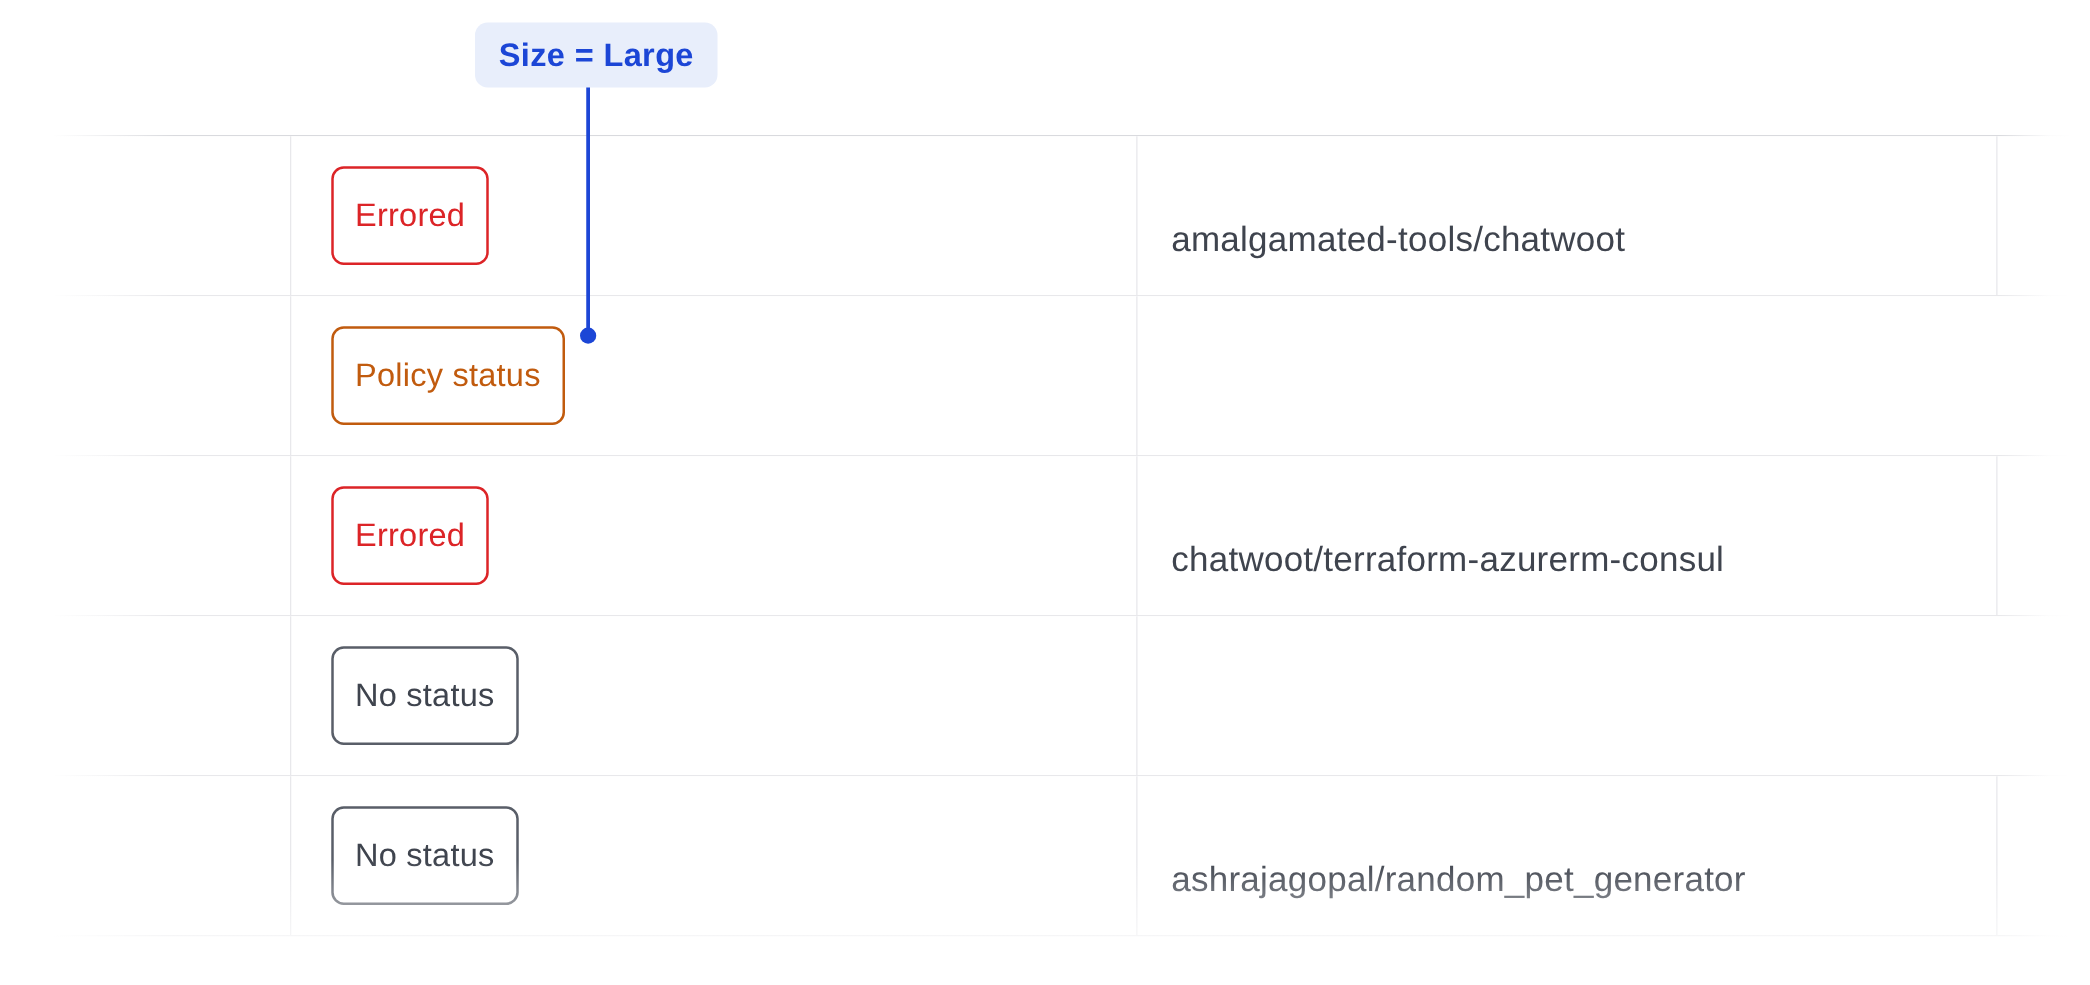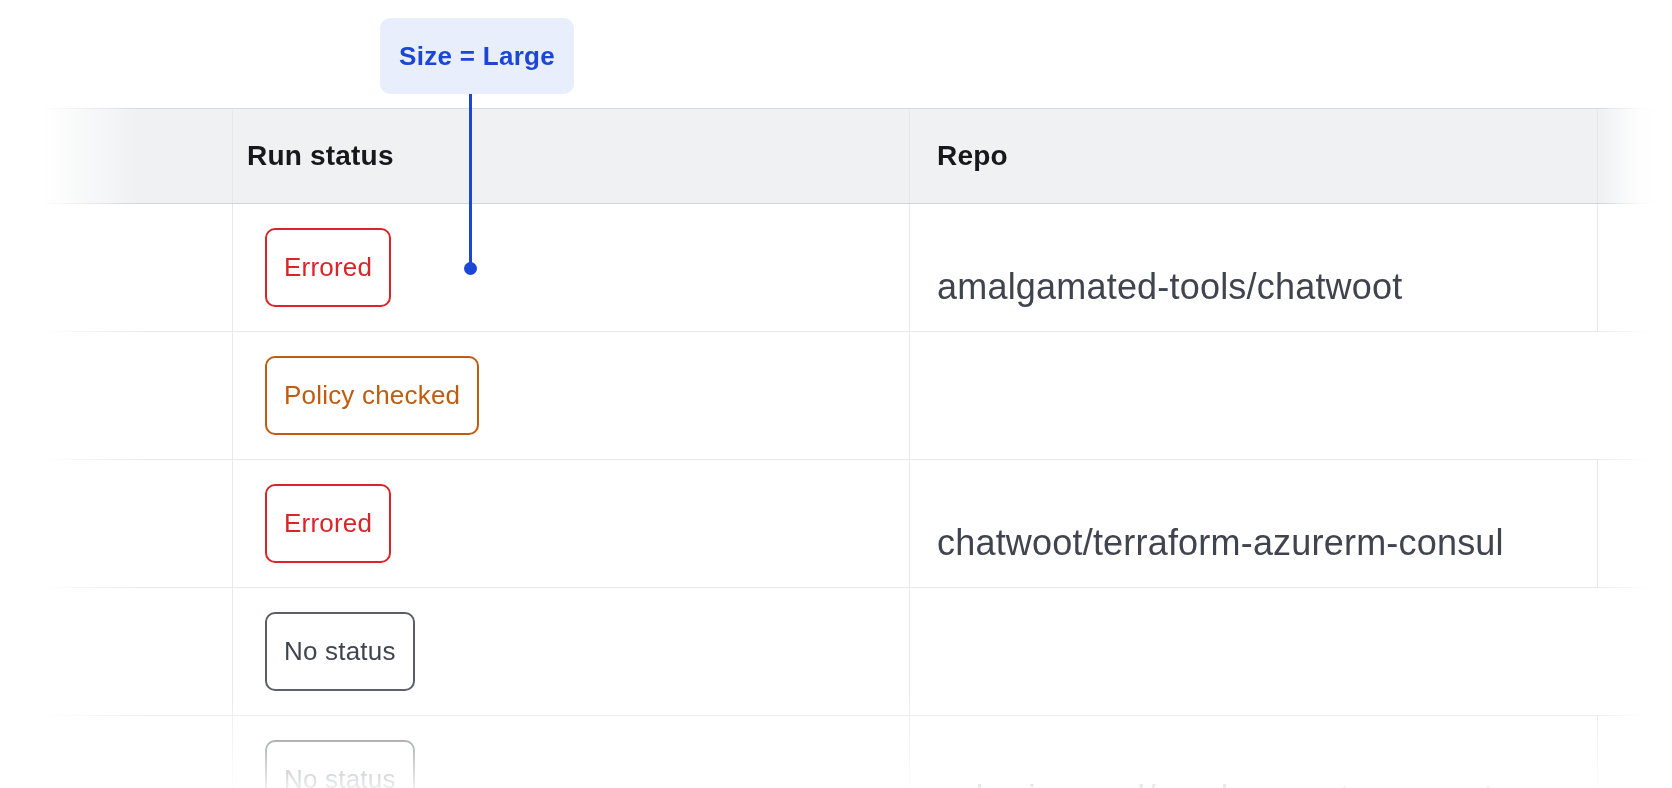--- a/index.html
+++ b/index.html
@@ -40,21 +40,21 @@
   .th-label{
     font-size:28px;font-weight:700;color:var(--header-text,#17181c);
     letter-spacing:.2px;
   }
   .th.c1{padding-left:14px;}
   .th.c2{padding-left:27px;}
   .td.c1{padding-left:32px;}
   .td.c2{padding-left:27px;}
 
   .repo{
-    font-size:36px;color:var(--repo-text,#3f444e);letter-spacing:.2px;margin-top:39px;
+    font-size:28px;color:var(--repo-text,#3f444e);letter-spacing:.2px;margin-top:39px;
   }
 
   .badge{
     display:inline-flex;align-items:center;
     height:43px;padding:16px 17px;
     border:2px solid;border-radius:10px;
     font-size:26px;font-weight:500;letter-spacing:.2px;
     background:#fff;
   }
   .badge[data-variant="errored"]{color:var(--errored,#dc2427);border-color:var(--errored,#dc2427);}
@@ -73,21 +73,21 @@
   }
   .fade-bottom{
     left:0;top:688px;width:1672px;height:100px;
     background:linear-gradient(to bottom,rgba(255,255,255,0) 0%,rgba(255,255,255,.55) 55%,rgba(255,255,255,.9) 100%);
   }
 
   
   .annot-pill{
     position:absolute;left:380px;top:18px;height:44px;z-index:10;
     display:inline-flex;align-items:center;
-    padding:16px 19px;border-radius:10px;
+    padding:4px 19px;border-radius:10px;
     background:var(--annotation-bg,#e8eefb);
     color:var(--accent-blue,#1c46d6);
     font-size:26px;font-weight:600;letter-spacing:.3px;
   }
   .annot-line{
     position:absolute;left:469px;top:62px;width:3px;height:201px;
     background:var(--accent-blue,#1c46d6);z-index:10;
   }
   .annot-dot{
     position:absolute;left:464px;top:262px;width:13px;height:13px;
@@ -95,46 +95,36 @@
     background:var(--accent-blue,#1c46d6);z-index:10;
   }
 </style>
 </head>
 <body>
 
 <div class="stage">
 
   <div class="runs-table">
 
-    <div class="tr thead">
-      <div class="cell th c0"></div>
-      <div class="cell th c1">
-        <span class="th-label">Run status</span>
-      </div>
-      <div class="cell th c2">
-        <span class="th-label">Repo</span>
-      </div>
-      <div class="cell th c3 last"></div>
-    </div>
 
     <div class="tr trow">
       <div class="cell td c0"></div>
       <div class="cell td c1">
         <span class="badge" data-variant="errored">Errored</span>
       </div>
       <div class="cell td c2">
         <span class="repo">amalgamated-tools/chatwoot</span>
       </div>
       <div class="cell td c3 last"></div>
     </div>
 
     <div class="tr trow">
       <div class="cell td c0"></div>
       <div class="cell td c1">
-        <span class="badge" data-variant="policy-checked">Policy checked</span>
+        <span class="badge" data-variant="policy-checked">Policy status</span>
       </div>
       <div class="cell td c3 last"></div>
     </div>
 
     <div class="tr trow">
       <div class="cell td c0"></div>
       <div class="cell td c1">
         <span class="badge" data-variant="errored">Errored</span>
       </div>
       <div class="cell td c2">

